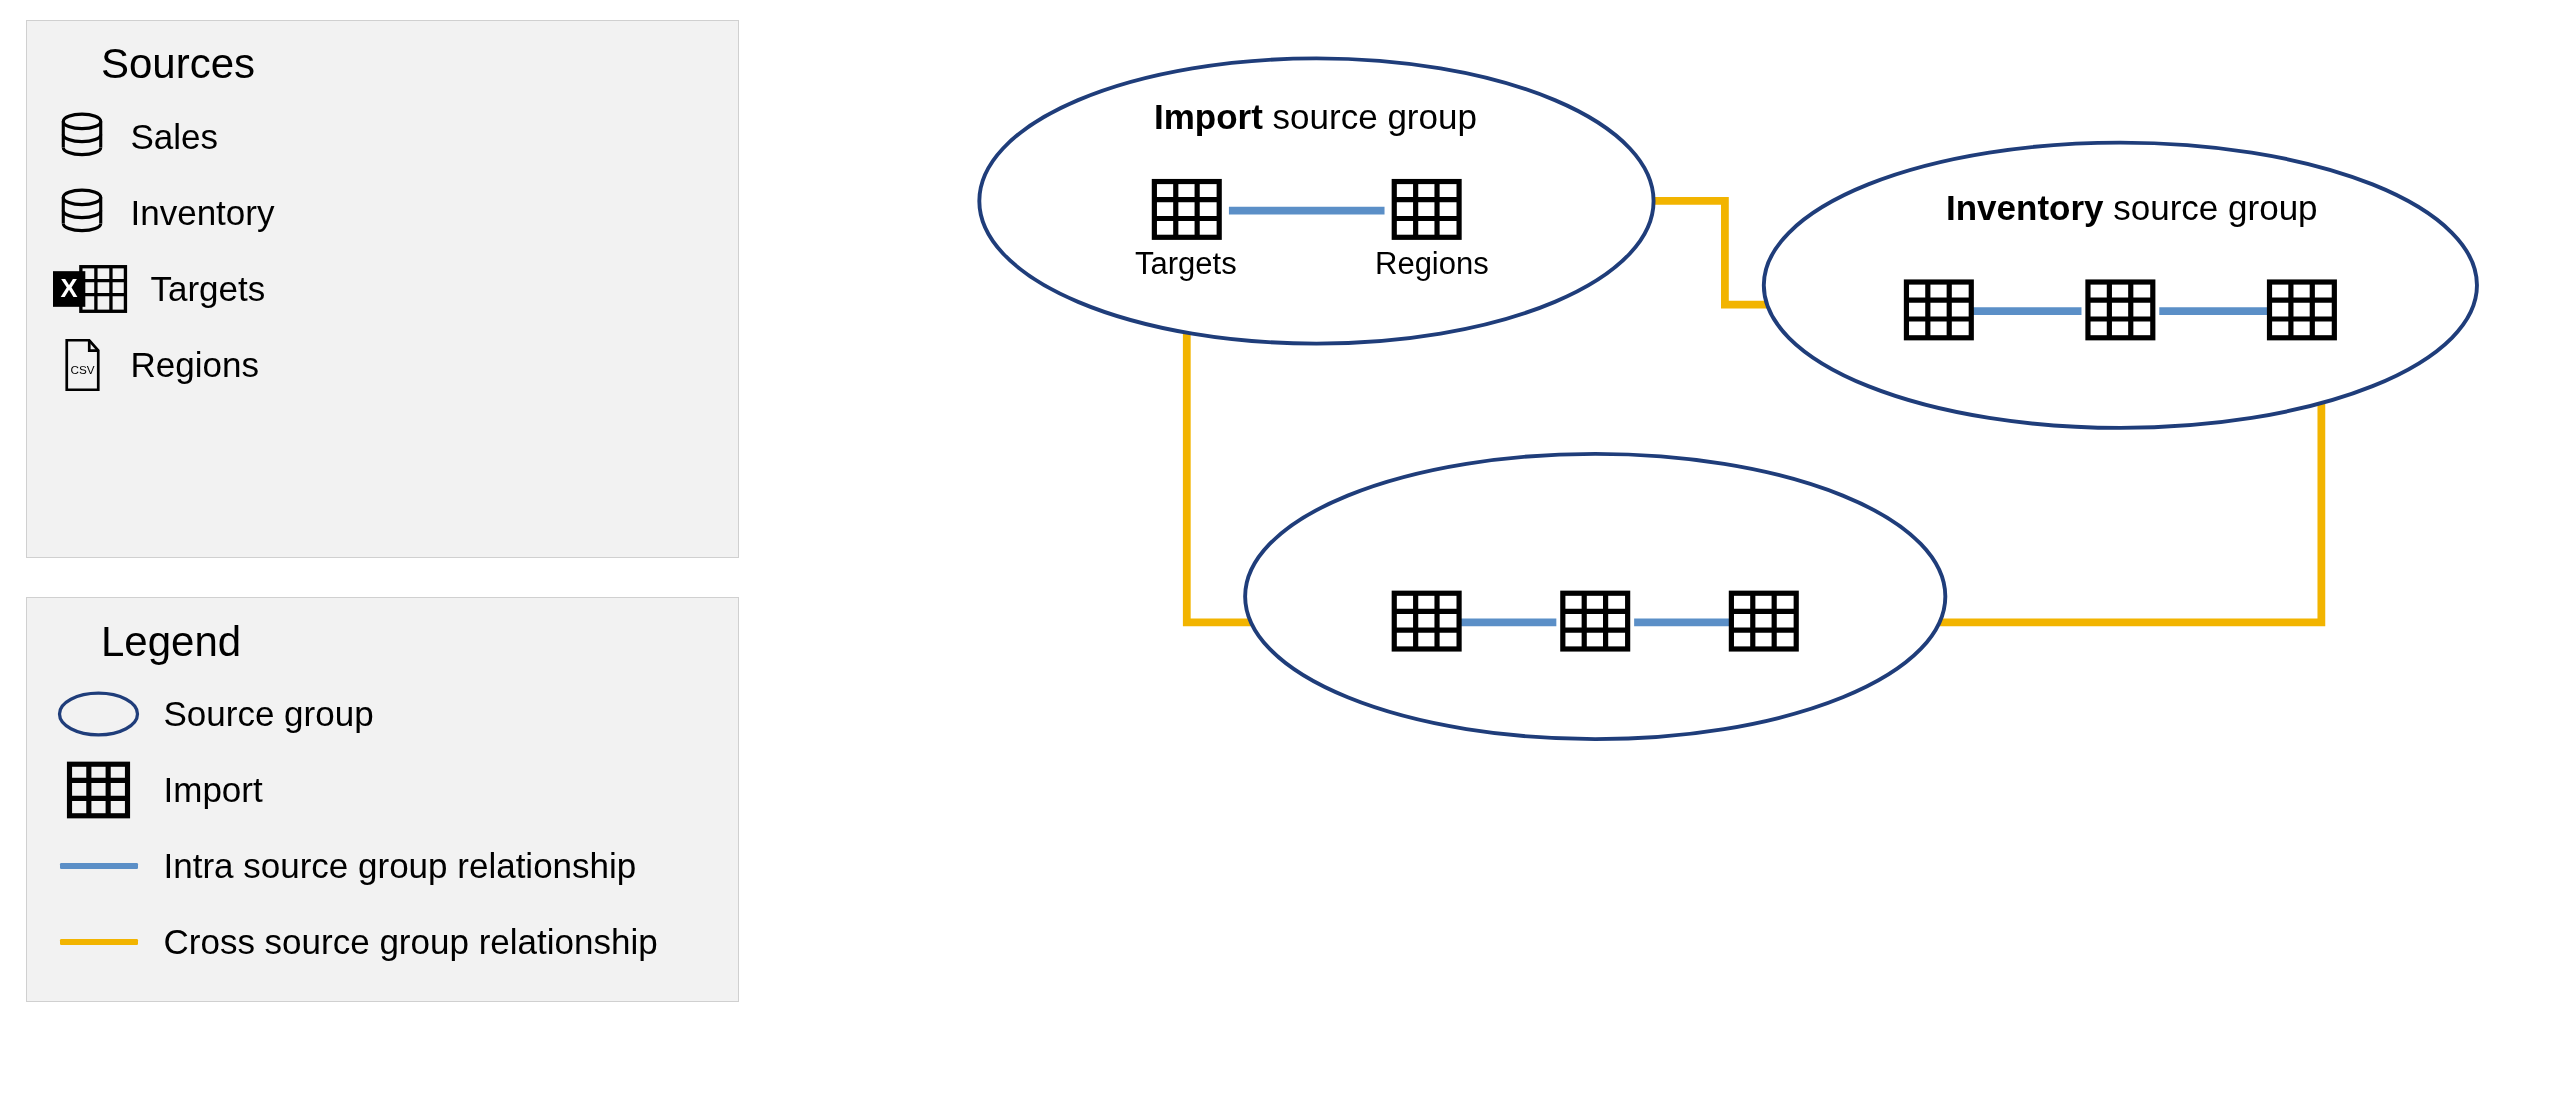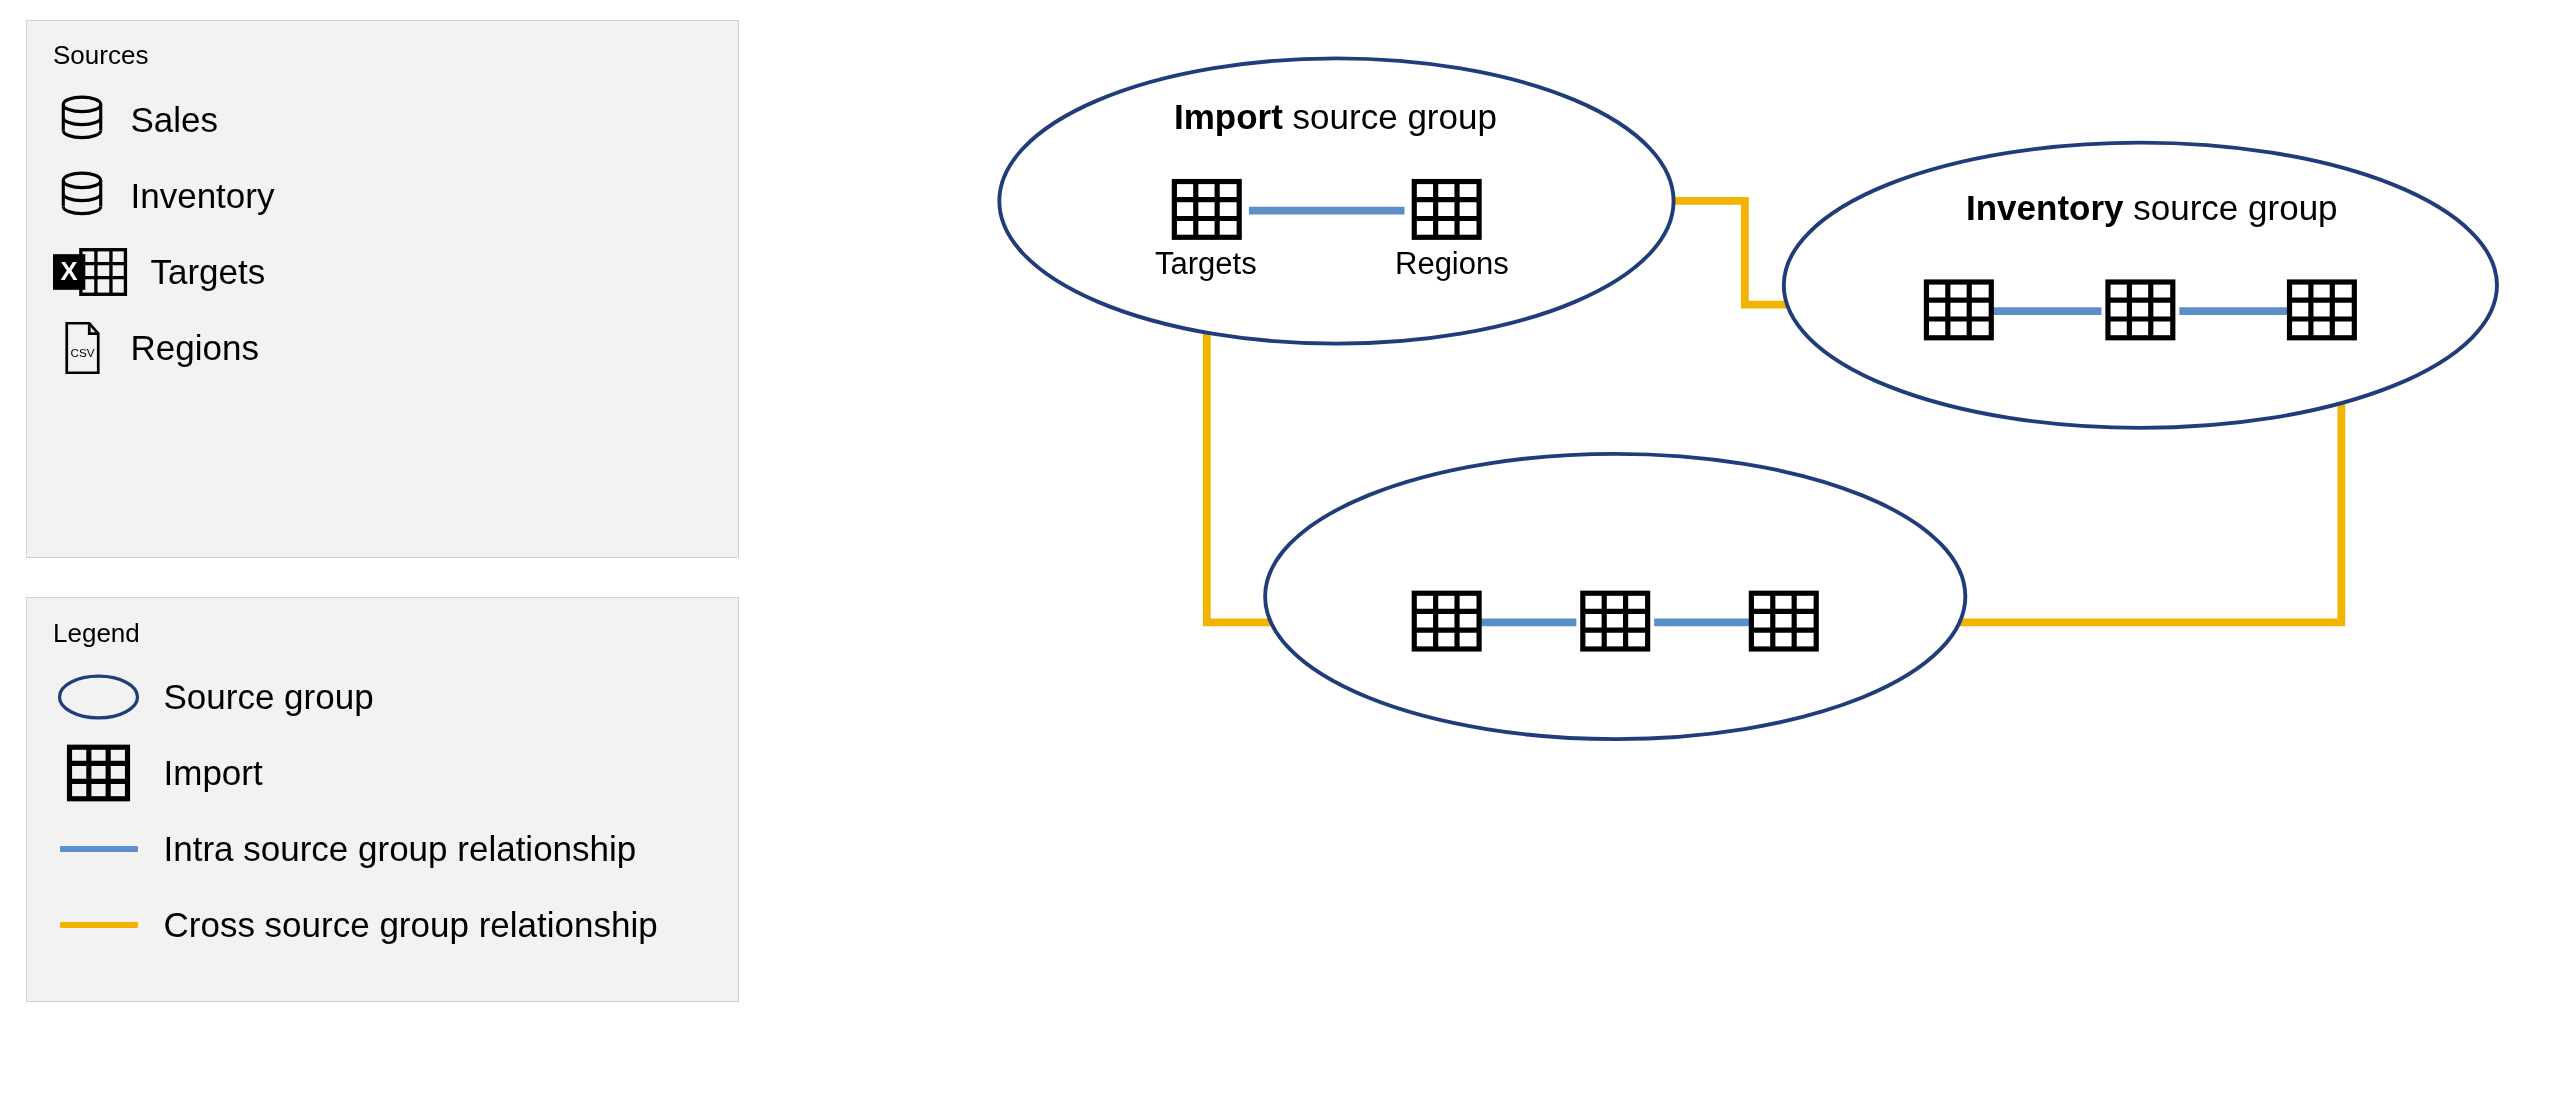--- a/index.html
+++ b/index.html
@@ -12,22 +12,23 @@
     color: #000;
   }
   .panel {
     position: absolute;
     background: #f2f2f2;
     border: 1.3px solid #d0d0d0;
     box-sizing: border-box;
     padding: 19.5px 26px;
   }
   .panel-title {
-    font-size: 26px;
+    font-size: 42px;
     margin-bottom: 19.5px;
+    margin-left: 48px;
   }
   .source-item, .legend-item {
     display: flex;
     align-items: center;
     gap: 19.5px;
     margin: 18px 0;
   }
   .source-item span, .legend-item span {
     font-size: 35px;
   }
@@ -35,21 +36,21 @@
     width: 58px;
     height: 58px;
     flex: 0 0 58px;
     display: flex;
     align-items: center;
     justify-content: center;
   }
   svg { display: block; }
   .diagram {
     position: absolute;
-    left: 863px;
+    left: 843px;
     top: 0;
     width: 1686px;
     height: 778px;
   }
   .ellipse-label {
     position: absolute;
     font-size: 35px;
     text-align: center;
     white-space: nowrap;
   }

